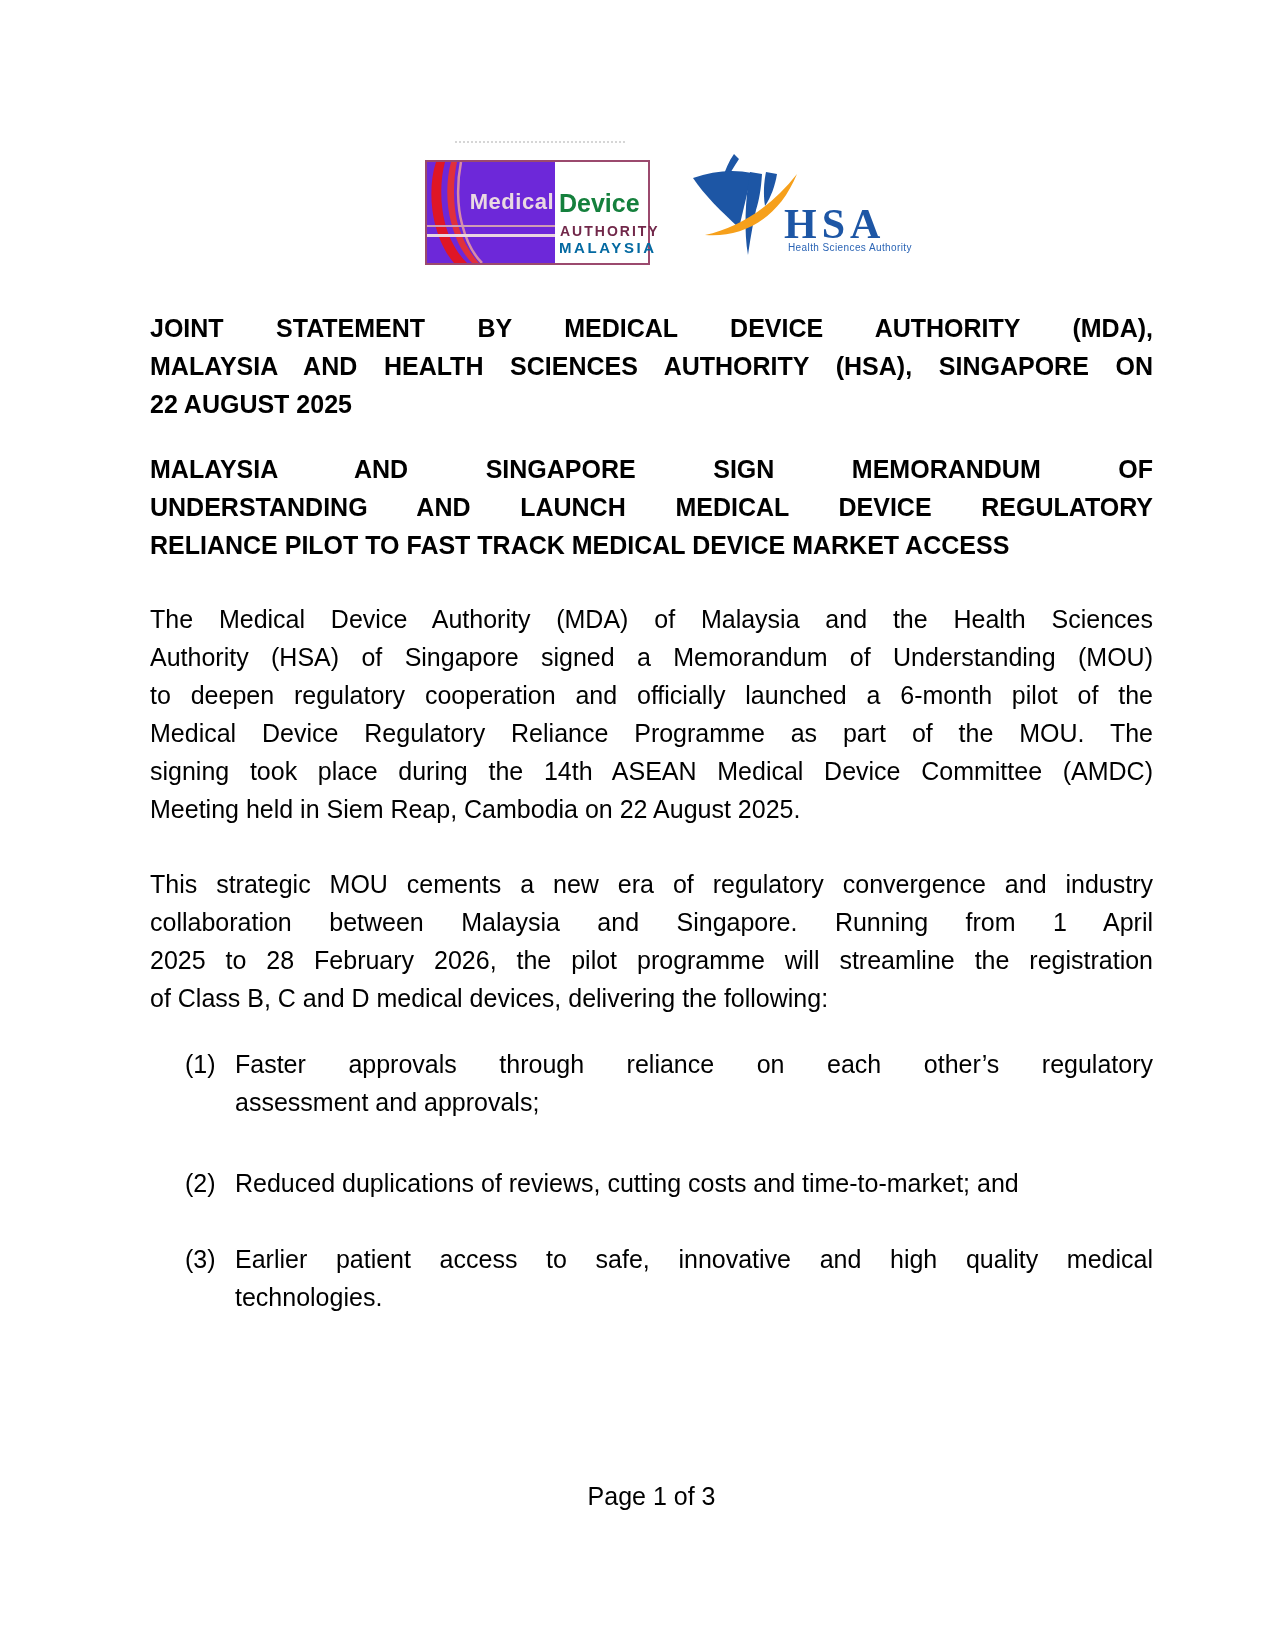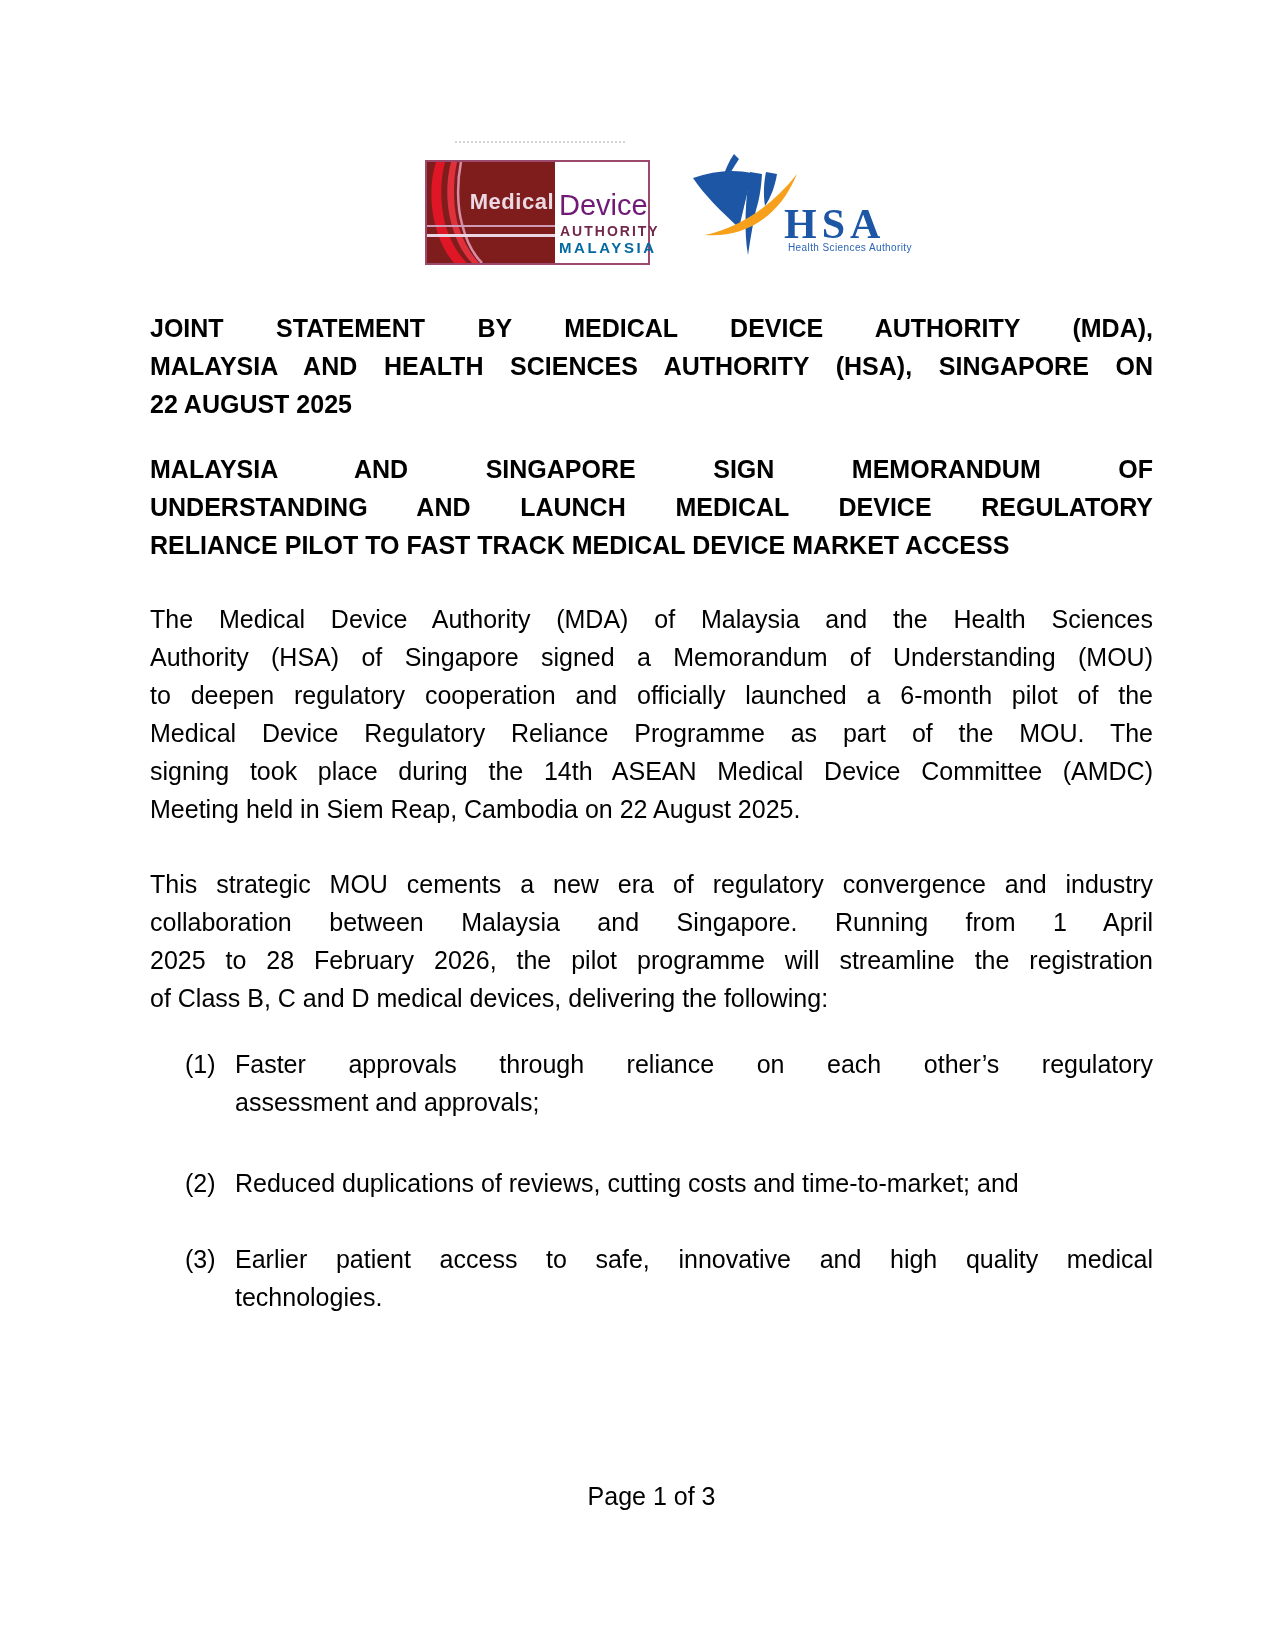--- a/index.html
+++ b/index.html
@@ -26,37 +26,37 @@
     left: 425px; top: 160px;
     width: 225px; height: 105px;
     border: 2px solid #9b4a6e;
     box-sizing: border-box;
     display: flex;
     background: #ffffff;
   }
   .mda-left {
     position: relative;
     flex: 0 0 128px;
-    background: #7f1d1d;
+    background: #6d28d9;
     overflow: hidden;
   }
   .mda-stripes { position: absolute; left: 0; top: 0; }
   .mda-hline1 { position: absolute; left: 0; top: 63px; width: 128px; height: 2px; background: #cf9bb4; }
   .mda-hline2 { position: absolute; left: 0; top: 72px; width: 128px; height: 3px; background: #e9d6e0; }
   .mda-medical {
     position: absolute;
     right: 1px; top: 27px;
     font-size: 22px; font-weight: 600;
     color: #ead9e2; letter-spacing: .5px;
     white-space: nowrap;
   }
   .mda-right { position: relative; flex: 1 1 auto; background: #ffffff; }
   .mda-device {
     position: absolute; left: 4px; top: 27px;
-    font-size: 29px; font-weight: 400; color: #701a75; white-space: nowrap;
+    font-size: 25px; font-weight: 700; color: #15803d; white-space: nowrap;
   }
   .mda-authority {
     position: absolute; left: 5px; top: 61px;
     font-size: 14px; font-weight: 700; color: #71284a;
     letter-spacing: 2px; white-space: nowrap;
   }
   .mda-malaysia {
     position: absolute; left: 4px; top: 77px;
     font-size: 15px; font-weight: 700; color: #0369a1;
     letter-spacing: 2.6px; white-space: nowrap;

